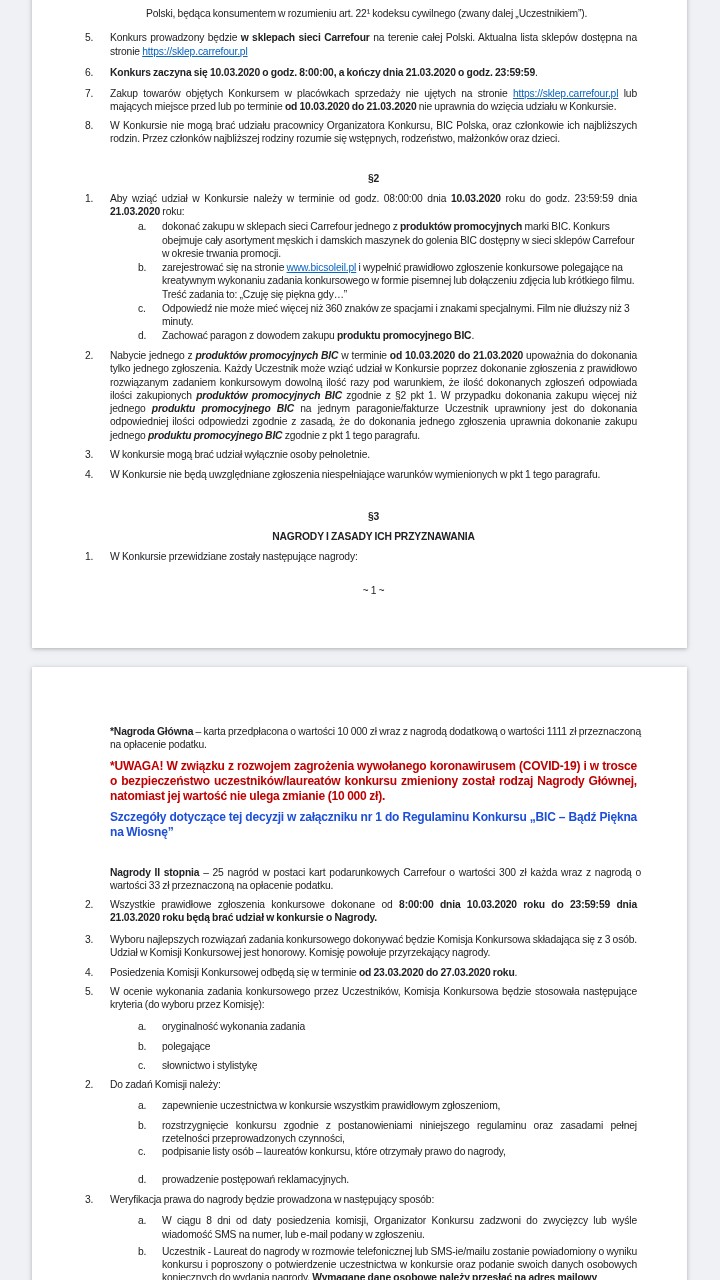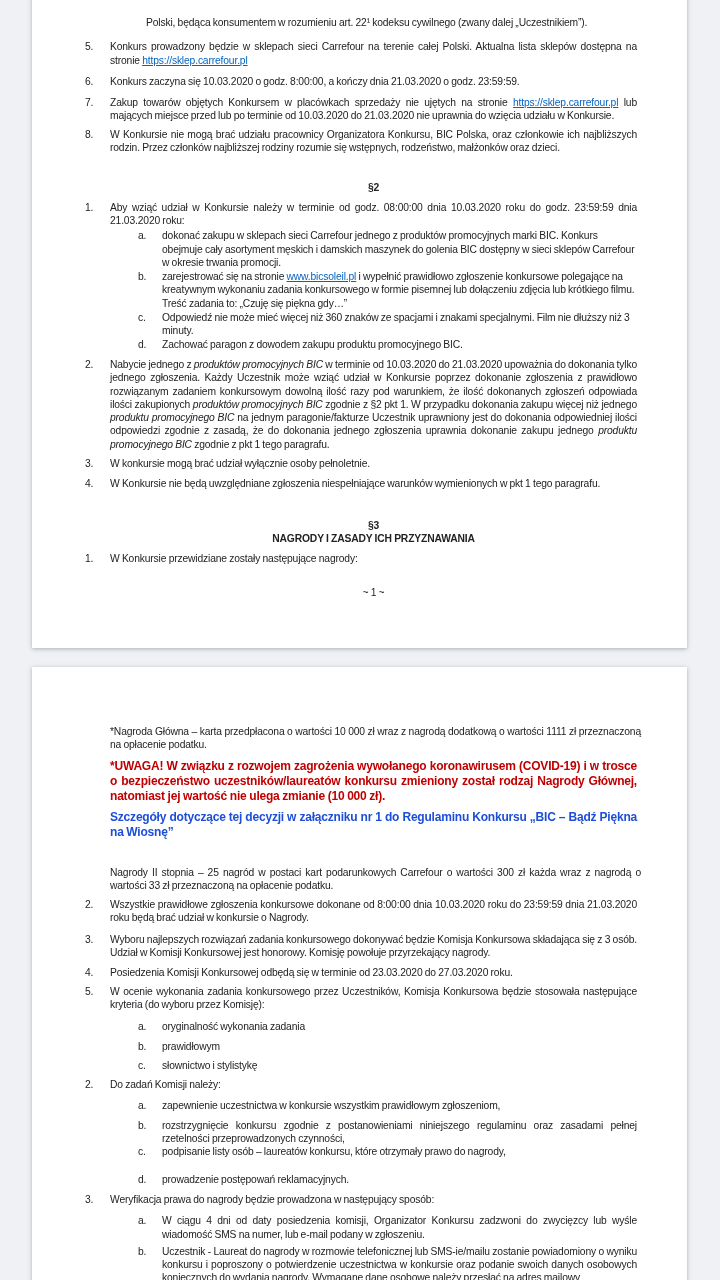--- a/index.html
+++ b/index.html
@@ -24,66 +24,66 @@
   .sub{position:relative;margin:0 50px 0 130px;text-align:left;}
   .sub > .num{position:absolute;left:-24px;top:0;}
   .sub.sub2{text-align:justify;}
   .h{margin:0 50px 0 78px;text-align:center;font-weight:700;}
   .para{margin:0 46px 0 78px;text-align:justify;}
   .red{
     margin:8px 50px 0 78px;text-align:justify;
     font-weight:700;font-size:12px;line-height:15px;letter-spacing:-0.2px;
   }
   .footer{margin:0 50px 0 78px;text-align:center;}
-  .bold{font-weight:400;}
-  .boldital{font-weight:400;font-style:italic;}
+  .bold{font-weight:700;}
+  .boldital{font-weight:700;font-style:italic;}
   .link{text-decoration:underline;cursor:pointer;}
 </style>
 </head>
 <body>
 
 <div id="screen">
   <div class="page doc" id="page1">
     <div id="page1-content">
-        <div class="cont" style="margin-top: 13px; padding-left: 36px;"><span>Polski, będąca konsumentem w rozumieniu art. 22¹ kodeksu cywilnego (zwany dalej „Uczestnikiem”).</span></div>
+        <div class="cont" style="margin-top: 4px; padding-left: 36px;"><span>Polski, będąca konsumentem w rozumieniu art. 22¹ kodeksu cywilnego (zwany dalej „Uczestnikiem”).</span></div>
         <div class="li" style="margin-top: 11px;"><span class="num">5.</span><span>Konkurs prowadzony będzie </span><span class="bold">w sklepach sieci Carrefour</span><span> na terenie całej Polski. Aktualna lista sklepów dostępna na stronie </span><span class="link" style="color: rgb(5, 99, 193);">https://sklep.carrefour.pl</span></div>
         <div class="li" style="margin-top: 8px;"><span class="num">6.</span><span class="bold">Konkurs zaczyna się 10.03.2020 o godz. 8:00:00, a kończy dnia 21.03.2020 o godz. 23:59:59</span><span>.</span></div>
         <div class="li" style="margin-top: 8px;"><span class="num">7.</span><span>Zakup towarów objętych Konkursem w placówkach sprzedaży nie ujętych na stronie </span><span class="link" style="color: rgb(5, 99, 193);">https://sklep.carrefour.pl</span><span> lub mających miejsce  przed lub po terminie </span><span class="bold">od 10.03.2020 do 21.03.2020</span><span> nie uprawnia do wzięcia udziału w Konkursie.</span></div>
         <div class="li" style="margin-top: 5px;"><span class="num">8.</span><span>W Konkursie nie mogą brać udziału pracownicy Organizatora Konkursu, BIC Polska, oraz członkowie ich najbliższych rodzin. Przez członków najbliższej rodziny rozumie się wstępnych, rodzeństwo, małżonków oraz dzieci.</span></div>
         <div class="h" style="margin-top: 27px;"><span>§2</span></div>
         <div class="li" style="margin-top: 6px;"><span class="num">1.</span><span>Aby wziąć udział w Konkursie należy w terminie od godz. 08:00:00 dnia </span><span class="bold">10.03.2020</span><span> roku do godz. 23:59:59 dnia </span><span class="bold">21.03.2020</span><span> roku:</span></div>
         <div class="sub" style="margin-top: 2px;"><span class="num">a.</span><span>dokonać zakupu w sklepach sieci Carrefour jednego z  </span><span class="bold">produktów promocyjnych</span><span> marki BIC. Konkurs obejmuje cały asortyment męskich i damskich maszynek do golenia BIC dostępny w sieci sklepów Carrefour w okresie trwania promocji.</span></div>
         <div class="sub" style="margin-top: 1px;"><span class="num">b.</span><span>zarejestrować się na stronie </span><span class="link" style="color: rgb(5, 99, 193);">www.bicsoleil.pl</span><span> i wypełnić prawidłowo zgłoszenie konkursowe polegające na kreatywnym wykonaniu zadania konkursowego w formie pisemnej lub dołączeniu zdjęcia lub krótkiego filmu. Treść zadania to: „Czuję się piękna gdy…”</span></div>
         <div class="sub" style="margin-top: 1px;"><span class="num">c.</span><span>Odpowiedź nie może mieć więcej niż 360 znaków ze spacjami i znakami specjalnymi. Film nie dłuższy niż 3 minuty.</span></div>
         <div class="sub" style="margin-top: 0px;"><span class="num">d.</span><span>Zachować paragon z dowodem zakupu </span><span class="bold">produktu promocyjnego BIC</span><span>.</span></div>
         <div class="li" style="margin-top: 7px;"><span class="num">2.</span><span>Nabycie jednego z </span><span class="boldital">produktów promocyjnych BIC</span><span> w terminie </span><span class="bold">od 10.03.2020 do 21.03.2020</span><span> upoważnia do dokonania tylko jednego zgłoszenia. Każdy Uczestnik może wziąć udział w Konkursie poprzez dokonanie zgłoszenia z prawidłowo rozwiązanym zadaniem konkursowym dowolną ilość razy pod warunkiem, że ilość dokonanych zgłoszeń odpowiada ilości zakupionych </span><span class="boldital">produktów promocyjnych BIC</span><span>  zgodnie z §2 pkt 1. W przypadku dokonania zakupu więcej niż jednego  </span><span class="boldital">produktu promocyjnego  BIC</span><span> na jednym paragonie/fakturze Uczestnik uprawniony jest do dokonania odpowiedniej ilości odpowiedzi zgodnie z zasadą, że do dokonania jednego zgłoszenia uprawnia dokonanie zakupu jednego </span><span class="boldital">produktu promocyjnego BIC</span><span> zgodnie z pkt 1 tego paragrafu.</span></div>
         <div class="li" style="margin-top: 6px;"><span class="num">3.</span><span>W konkursie mogą brać udział wyłącznie osoby pełnoletnie.</span></div>
         <div class="li" style="margin-top: 7px;"><span class="num">4.</span><span>W Konkursie nie będą uwzględniane zgłoszenia niespełniające warunków wymienionych w pkt 1 tego paragrafu.</span></div>
         <div class="h" style="margin-top: 28px;"><span>§3</span></div>
-        <div class="h" style=""><span>NAGRODY I ZASADY ICH PRZYZNAWANIA</span></div>
+        <div class="h" style="margin-top: 7px;"><span>NAGRODY I ZASADY ICH PRZYZNAWANIA</span></div>
         <div class="li" style="margin-top: 7px;"><span class="num">1.</span><span>W Konkursie przewidziane zostały następujące nagrody:</span></div>
         <div class="footer" style="margin-top: 20px;"><span>~ 1 ~</span></div>
       </div>
   </div>
   <div class="page doc" id="page2">
     <div id="page2-content">
         <div class="para" style="margin-top: 0px;"><span class="bold">*Nagroda Główna</span><span> – karta przedpłacona o wartości 10 000 zł wraz z nagrodą dodatkową o wartości 1111 zł przeznaczoną na opłacenie podatku.</span></div>
         <div class="red" style="margin-top: 7px; color: rgb(192, 0, 0);"><span>*UWAGA! W związku z  rozwojem zagrożenia wywołanego koronawirusem (COVID-19) i w trosce o bezpieczeństwo uczestników/laureatów konkursu zmieniony został rodzaj Nagrody Głównej, natomiast jej wartość nie ulega zmianie (10 000 zł).</span></div>
         <div class="red" style="margin-top: 6px; color: #1d4ed8;"><span>Szczegóły dotyczące tej decyzji w załączniku nr 1 do Regulaminu Konkursu „BIC – Bądź Piękna na Wiosnę”</span></div>
         <div class="para" style="margin-top: 26px;"><span class="bold">Nagrody II stopnia</span><span> – 25 nagród w postaci kart podarunkowych Carrefour o wartości 300 zł każda wraz z nagrodą o wartości 33 zł przeznaczoną na opłacenie podatku.</span></div>
         <div class="li" style="margin-top: 6px;"><span class="num">2.</span><span>Wszystkie prawidłowe zgłoszenia konkursowe dokonane od </span><span class="bold">8:00:00 dnia 10.03.2020 roku do 23:59:59 dnia 21.03.2020 roku będą brać udział w konkursie o Nagrody.</span></div>
         <div class="li" style="margin-top: 8px;"><span class="num">3.</span><span>Wyboru najlepszych rozwiązań zadania konkursowego dokonywać będzie Komisja Konkursowa składająca się z 3 osób. Udział w Komisji Konkursowej jest honorowy. Komisję powołuje przyrzekający nagrody.</span></div>
         <div class="li" style="margin-top: 7px;"><span class="num">4.</span><span>Posiedzenia Komisji Konkursowej odbędą się w terminie </span><span class="bold">od 23.03.2020 do 27.03.2020 roku</span><span>.</span></div>
         <div class="li" style="margin-top: 5px;"><span class="num">5.</span><span>W ocenie wykonania zadania konkursowego przez Uczestników, Komisja Konkursowa będzie stosowała następujące kryteria (do wyboru przez Komisję):</span></div>
         <div class="sub sub2" style="margin-top: 9px;"><span class="num">a.</span><span>oryginalność wykonania zadania</span></div>
-        <div class="sub sub2" style="margin-top: 6px;"><span class="num">b.</span><span>prawidłowym</span></div>
+        <div class="sub sub2" style="margin-top: 6px;"><span class="num">b.</span><span>polegające</span></div>
         <div class="sub sub2" style="margin-top: 6px;"><span class="num">c.</span><span>słownictwo i stylistykę</span></div>
         <div class="li" style="margin-top: 6px;"><span class="num">2.</span><span>Do zadań Komisji należy:</span></div>
         <div class="sub sub2" style="margin-top: 8px;"><span class="num">a.</span><span>zapewnienie uczestnictwa w konkursie wszystkim prawidłowym zgłoszeniom,</span></div>
         <div class="sub sub2" style="margin-top: 6px;"><span class="num">b.</span><span>rozstrzygnięcie konkursu zgodnie z postanowieniami niniejszego regulaminu oraz zasadami pełnej rzetelności przeprowadzonych czynności,</span></div>
         <div class="sub sub2" style="margin-top: 0px;"><span class="num">c.</span><span>podpisanie listy osób – laureatów konkursu, które otrzymały prawo do nagrody,</span></div>
         <div class="sub sub2" style="margin-top: 14px;"><span class="num">d.</span><span>prowadzenie postępowań reklamacyjnych.</span></div>
         <div class="li" style="margin-top: 7px;"><span class="num">3.</span><span>Weryfikacja prawa do nagrody będzie prowadzona w następujący sposób:</span></div>
-        <div class="sub sub2" style="margin-top: 8px;"><span class="num">a.</span><span>W ciągu 4 dni od daty posiedzenia komisji, Organizator Konkursu zadzwoni do zwycięzcy lub wyśle wiadomość SMS na numer, lub e-mail podany w zgłoszeniu.</span></div>
+        <div class="sub sub2" style="margin-top: 8px;"><span class="num">a.</span><span>W ciągu 8 dni od daty posiedzenia komisji, Organizator Konkursu zadzwoni do zwycięzcy lub wyśle wiadomość SMS na numer, lub e-mail podany w zgłoszeniu.</span></div>
         <div class="sub sub2" style="margin-top: 4px;"><span class="num">b.</span><span>Uczestnik - Laureat do nagrody w rozmowie telefonicznej lub SMS-ie/mailu zostanie powiadomiony o wyniku konkursu i poproszony o potwierdzenie uczestnictwa w konkursie oraz podanie swoich danych osobowych koniecznych do wydania nagrody. </span><span class="bold">Wymagane dane osobowe należy przesłać na adres mailowy</span></div>
       </div>
   </div>
 </div>
 
 </body></html>

